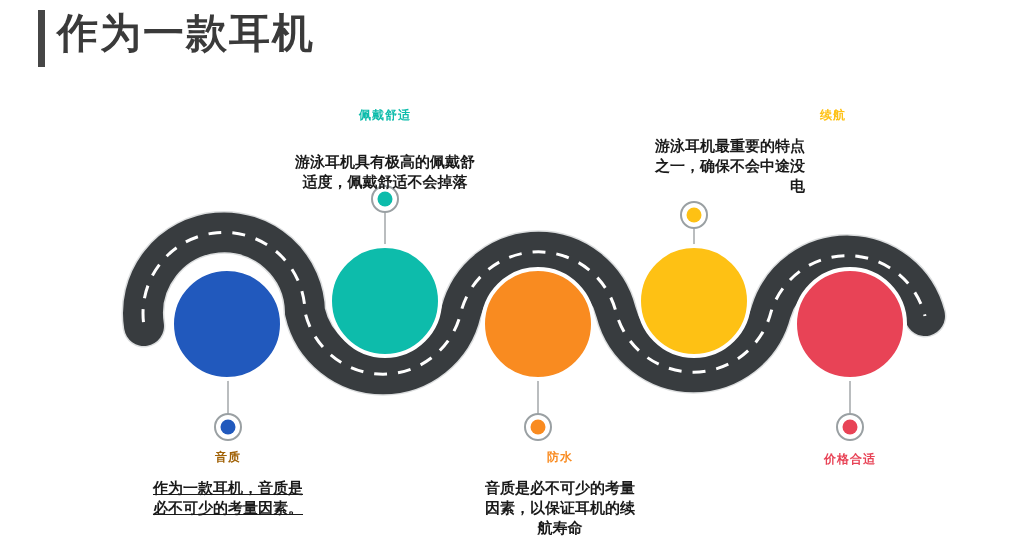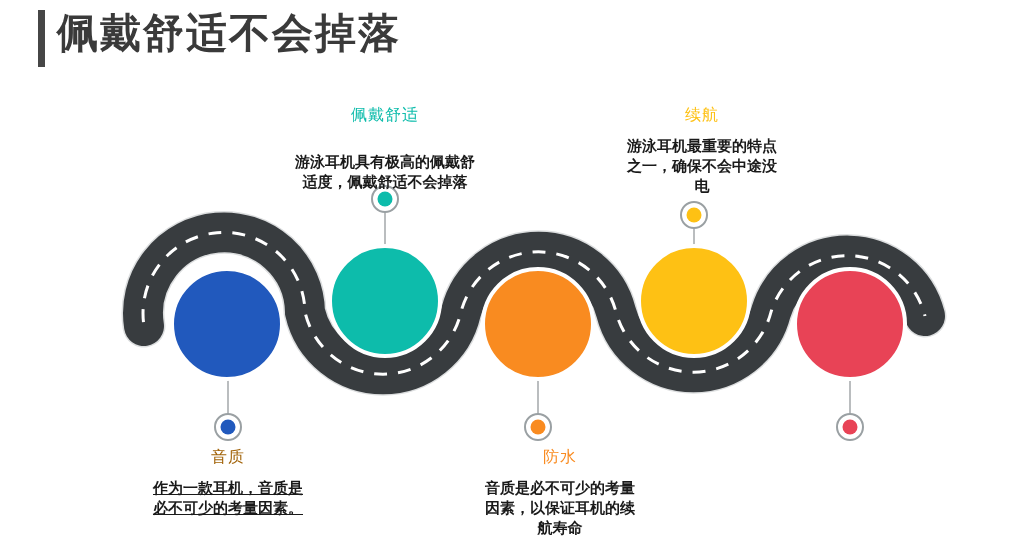--- a/index.html
+++ b/index.html
@@ -39,50 +39,50 @@
     width: 1033px; height: 560px;
   }
   
   .section {
     position: absolute;
     width: 240px;
     text-align: center;
   }
   .sec-title {
     margin: 0 0 8px 0;
-    font-size: 16px;
+    font-size: 12px;
     line-height: 26px;
-    font-weight: normal;
+    font-weight: bold;
     letter-spacing: 1px;
   }
   .sec-body {
     margin: 0 auto;
     font-size: 15px;
     line-height: 20px;
     font-weight: bold;
     color: #1a1a1a;
   }
   .sec-sound       { left: 108px; top: 444px; }
   .sec-wear        { left: 265px; top: 102px; }
   .sec-waterproof  { left: 440px; top: 444px; }
-  .sec-battery     { left: 582px; top: 102px; }
+  .sec-battery     { left: 606px; top: 102px; text-align: right; }
   .sec-price       { left: 730px; top: 446px; }
   .sec-sound      .sec-body { width: 156px; text-decoration: underline; }
   .sec-wear       .sec-body { width: 184px; margin-top: 24px; }
   .sec-waterproof .sec-body { width: 158px; }
   .sec-battery    .sec-body { width: 158px; }
   .sec-price      .sec-body { width: 200px; }
 </style>
 </head>
 <body>
 
 <div class="slide">
 
   <div class="accent-bar" style="background: rgb(70, 70, 70);"></div>
-  <h1 class="page-title" style="color: rgb(58, 58, 58);">佩戴舒适不会掉落</h1>
+  <h1 class="page-title" style="color: rgb(58, 58, 58);">作为一款耳机</h1>
 
   <svg class="road-svg" viewBox="0 0 1033 560" xmlns="http://www.w3.org/2000/svg">
 
     <line x1="228" y1="379" x2="228" y2="415" stroke-width="1.8" style="stroke: rgb(179, 182, 184);"></line>
     <line x1="385" y1="212" x2="385" y2="247" stroke-width="1.8" style="stroke: rgb(179, 182, 184);"></line>
     <line x1="538" y1="379" x2="538" y2="415" stroke-width="1.8" style="stroke: rgb(179, 182, 184);"></line>
     <line x1="694" y1="228" x2="694" y2="247" stroke-width="1.8" style="stroke: rgb(179, 182, 184);"></line>
     <line x1="850" y1="379" x2="850" y2="415" stroke-width="1.8" style="stroke: rgb(179, 182, 184);"></line>
 
     <path d="M 144 326 A 81 81 0 1 1 305 312 A 80 80 0 0 0 461 312 A 80 80 0 0 1 616 312 A 80 80 0 0 0 771 312 A 80 80 0 0 1 925 316" fill="none" stroke-width="43" stroke-linecap="round" style="stroke: rgb(220, 222, 223);"></path>
@@ -133,15 +133,16 @@
     <h2 class="sec-title" style="color: rgb(249, 139, 32);">防水</h2>
     <p class="sec-body">音质是必不可少的考量因素，以保证耳机的续航寿命</p>
   </div>
 
   <div class="section sec-battery">
     <h2 class="sec-title" style="color: rgb(254, 193, 20);">续航</h2>
     <p class="sec-body">游泳耳机最重要的特点之一，确保不会中途没电</p>
   </div>
 
   <div class="section sec-price">
+    <h2 class="sec-title" style="color: rgb(232, 67, 86);">价格合适</h2>
   </div>
 
 </div>
 
 </body></html>

